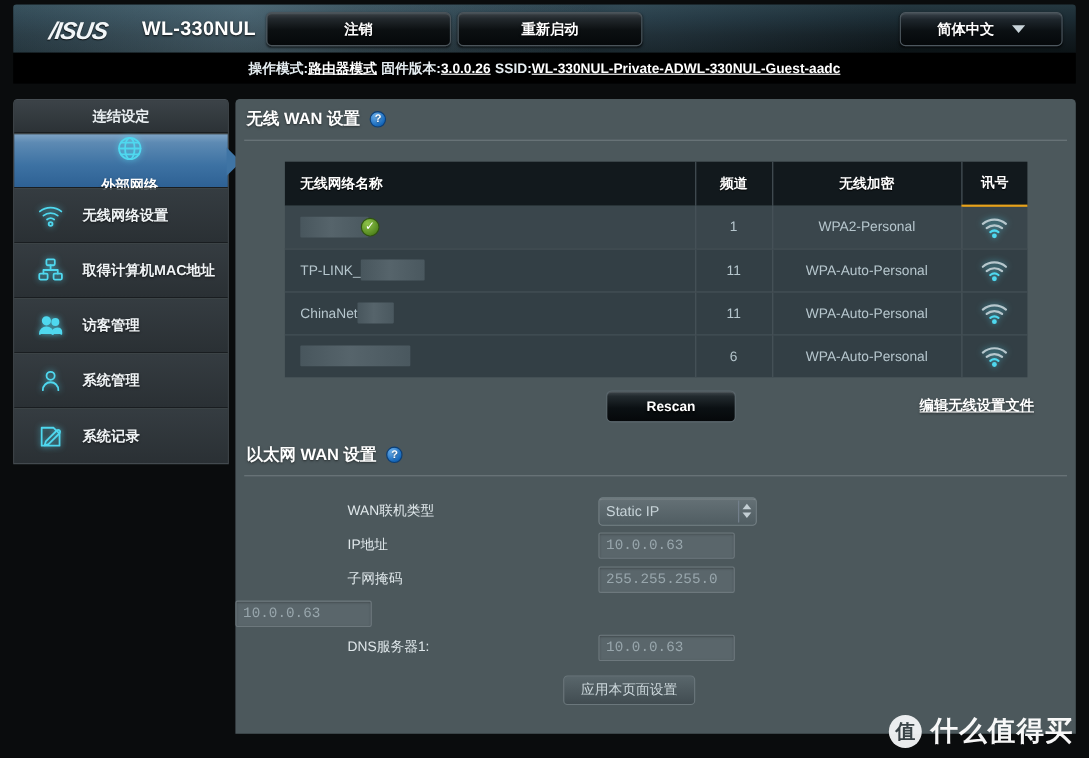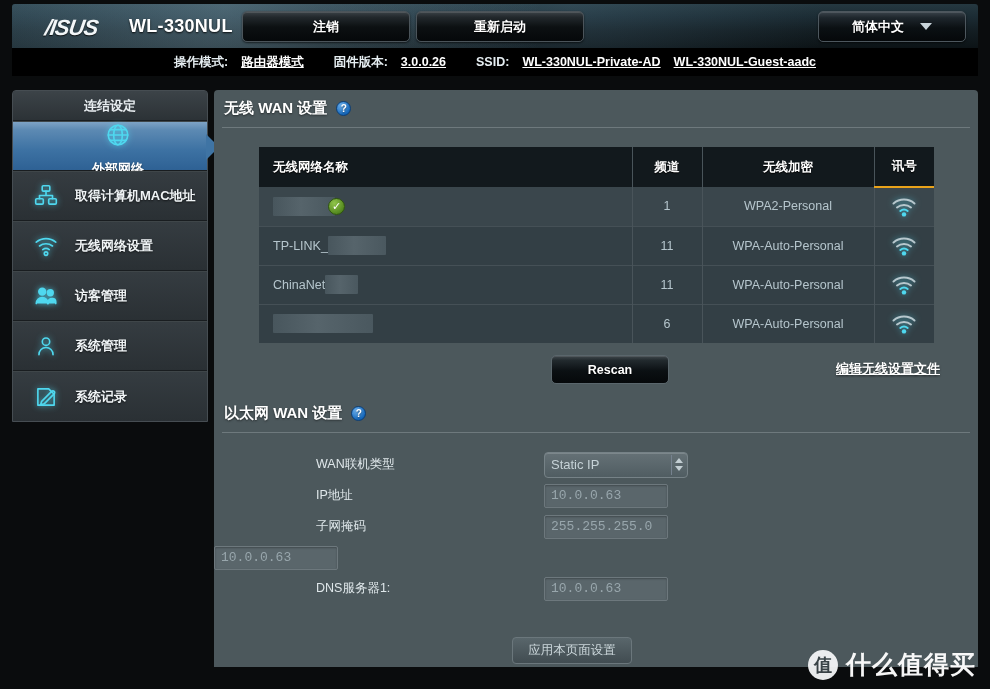--- a/index.html
+++ b/index.html
@@ -70,21 +70,21 @@
     width: 0; height: 0; margin-left: 16px;
     border-left: 6px solid transparent; border-right: 6px solid transparent;
     border-top: 7px solid #c9d4da;
   }
 
   
   .infobar {
     position: absolute; left: 12px; top: 48px; width: 966px; height: 28px;
     background: #000;
     display: flex; align-items: center; justify-content: center;
-    gap: 13px;
+    gap: 0;
     font-size: 12.5px; font-weight: 700;
   }
   .infobar .k { color: #e6eef2; }
   .infobar .v { color: #ffffff; text-decoration: underline; }
   .infobar .sep { width: 4px; }
 
   
   .sidebar {
     position: absolute; left: 12px; top: 90px; width: 196px;
     background: #2b3135;
@@ -235,21 +235,21 @@
   .spin {
     position: absolute; right: 2px; top: 3px;
     width: 15px; height: 20px;
     border-left: 1px solid #76828f;
     display: flex; flex-direction: column; align-items: center; justify-content: center; gap: 3px;
   }
   .spin i { display: block; width: 0; height: 0; }
   .spin .up { border-left: 4px solid transparent; border-right: 4px solid transparent; border-bottom: 5px solid #c3ced3; }
   .spin .dn { border-left: 4px solid transparent; border-right: 4px solid transparent; border-top: 5px solid #c3ced3; }
 
-  .apply-wrap { margin-top: 33px; display: flex; justify-content: center; }
+  .apply-wrap { margin-top: 10px; display: flex; justify-content: center; }
   .apply-btn {
     width: 120px; height: 27px; margin-left: -48px;
     background: linear-gradient(180deg,#59666b,#414c51);
     border: 1px solid #6b777c; border-radius: 4px;
     color: #ccd7db; font-size: 12.5px;
     display: flex; align-items: center; justify-content: center;
     cursor: pointer;
   }
 
   
@@ -303,38 +303,38 @@
               <circle cx="12" cy="12" r="9"></circle>
               <ellipse cx="12" cy="12" rx="4" ry="9"></ellipse>
               <path d="M3 12h18M4.5 7h15M4.5 17h15"></path>
             </svg>
           </span>
           <span class="sb-lbl">外部网络</span>
         </div>
         <div class="sb-item">
           <span class="sb-ico">
             <svg width="26" height="26" viewBox="0 0 24 24" fill="none" stroke="#4fd8ef" stroke-width="1.5" stroke-linecap="round" stroke-linejoin="round" style="filter:drop-shadow(0 0 3px rgba(80,215,240,.75))">
+              <path d="M3 8.5a14 14 0 0 1 18 0"></path>
+              <path d="M6 12a9.5 9.5 0 0 1 12 0"></path>
+              <path d="M9 15.3a5 5 0 0 1 6 0"></path>
+              <circle cx="12" cy="19" r="1.6"></circle>
+            </svg>
+          </span>
+          <span class="sb-lbl">无线网络设置</span>
+        </div>
+        <div class="sb-item">
+          <span class="sb-ico">
+            <svg width="26" height="26" viewBox="0 0 24 24" fill="none" stroke="#4fd8ef" stroke-width="1.5" stroke-linecap="round" stroke-linejoin="round" style="filter:drop-shadow(0 0 3px rgba(80,215,240,.75))">
               <rect x="8.5" y="2.5" width="7" height="5" rx="1"></rect>
               <rect x="2.5" y="14.5" width="7" height="5" rx="1"></rect>
               <rect x="14.5" y="14.5" width="7" height="5" rx="1"></rect>
               <path d="M12 7.5v4M6 14.5v-3h12v3"></path>
             </svg>
           </span>
           <span class="sb-lbl">取得计算机MAC地址</span>
-        </div>
-        <div class="sb-item">
-          <span class="sb-ico">
-            <svg width="26" height="26" viewBox="0 0 24 24" fill="none" stroke="#4fd8ef" stroke-width="1.5" stroke-linecap="round" stroke-linejoin="round" style="filter:drop-shadow(0 0 3px rgba(80,215,240,.75))">
-              <path d="M3 8.5a14 14 0 0 1 18 0"></path>
-              <path d="M6 12a9.5 9.5 0 0 1 12 0"></path>
-              <path d="M9 15.3a5 5 0 0 1 6 0"></path>
-              <circle cx="12" cy="19" r="1.6"></circle>
-            </svg>
-          </span>
-          <span class="sb-lbl">无线网络设置</span>
         </div>
         <div class="sb-item">
           <span class="sb-ico">
             <svg width="26" height="26" viewBox="0 0 24 24" fill="none" stroke="#4fd8ef" stroke-width="1.5" stroke-linecap="round" stroke-linejoin="round" style="filter:drop-shadow(0 0 3px rgba(80,215,240,.75))">
               <circle cx="8.5" cy="8" r="3.1" fill="#4fd8ef"></circle>
               <circle cx="16" cy="9" r="2.6" fill="#4fd8ef"></circle>
               <path d="M3 19c0-3.3 2.5-5.5 5.5-5.5S14 15.7 14 19" fill="#4fd8ef"></path>
               <path d="M13.5 19c.2-2.8 2-4.6 4.3-4.6 2 0 3.2 1.3 3.2 3.2V19" fill="#4fd8ef"></path>
             </svg>
           </span>

